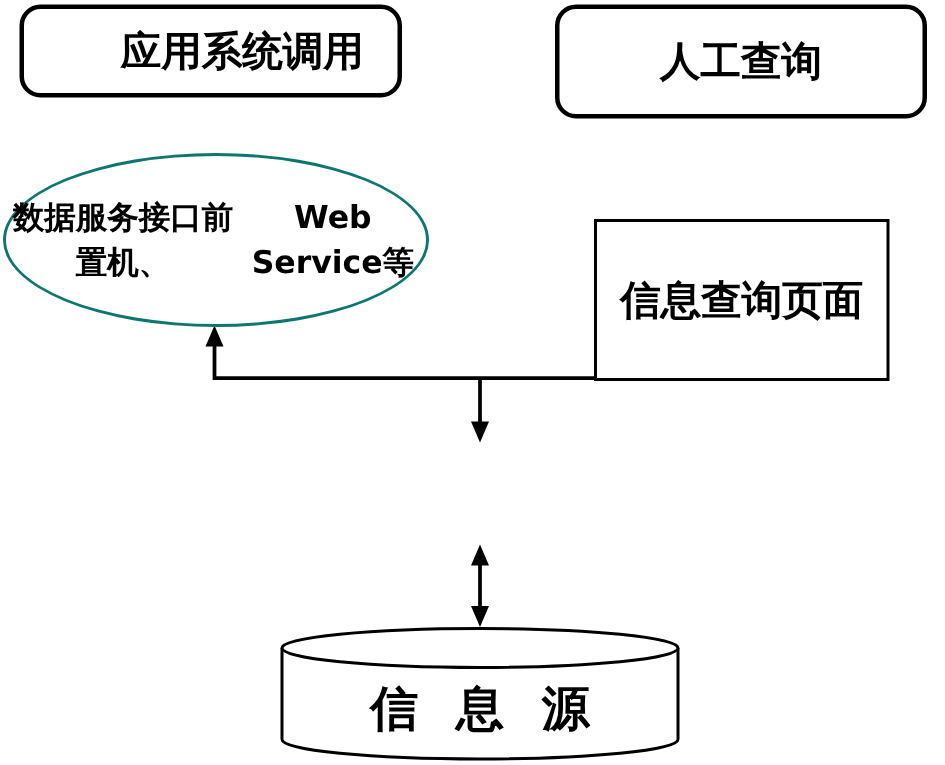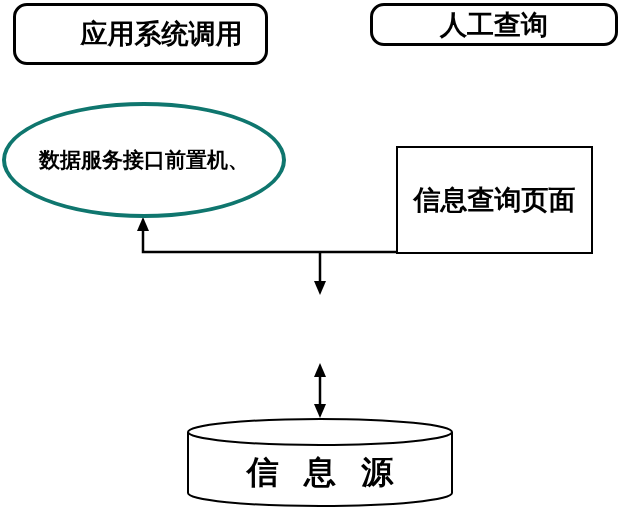--- a/index.html
+++ b/index.html
@@ -26,24 +26,24 @@
   .rounded{
     border:3px solid #000;
     border-radius:14px;
     font-size:27px;
   }
   .rect{
     border:2px solid #000;
     font-size:27px;
   }
   #node-app-call{left:13px;top:3px;width:255px;height:62px;padding-left:42px;}
-  #node-manual-query{left:370px;top:3px;width:248px;height:43px;}
+  #node-manual-query{left:370px;top:3px;width:248px;height:76px;}
   #node-data-service{
     left:2px;top:102px;width:284px;height:116px;
-    border:4px solid #0f766e;
+    border:2px solid #0f766e;
     border-radius:50%;
     font-size:21px;
     line-height:30px;
   }
   #node-query-page{left:396px;top:110px;width:197px;height:108px;margin-top:36px;}
   #node-resource-catalog{left:188px;top:296px;width:264px;height:65px;border-width:3px;}
   #node-info-source{
     left:188px;top:443px;width:264px;height:60px;
     font-size:32px;
     word-spacing:14px;
@@ -77,20 +77,21 @@
   <div id="node-app-call" class="node rounded">
     <span>应用系统调用</span>
   </div>
 
   <div id="node-manual-query" class="node rounded">
     <span>人工查询</span>
   </div>
 
   <div id="node-data-service" class="node">
     <span>数据服务接口前置机、</span>
+    <span>Web Service等</span>
   </div>
 
   <div id="node-query-page" class="node rect">
     <span>信息查询页面</span>
   </div>
 
 
   <div id="node-info-source" class="node">
     <span>信 息 源</span>
   </div>

